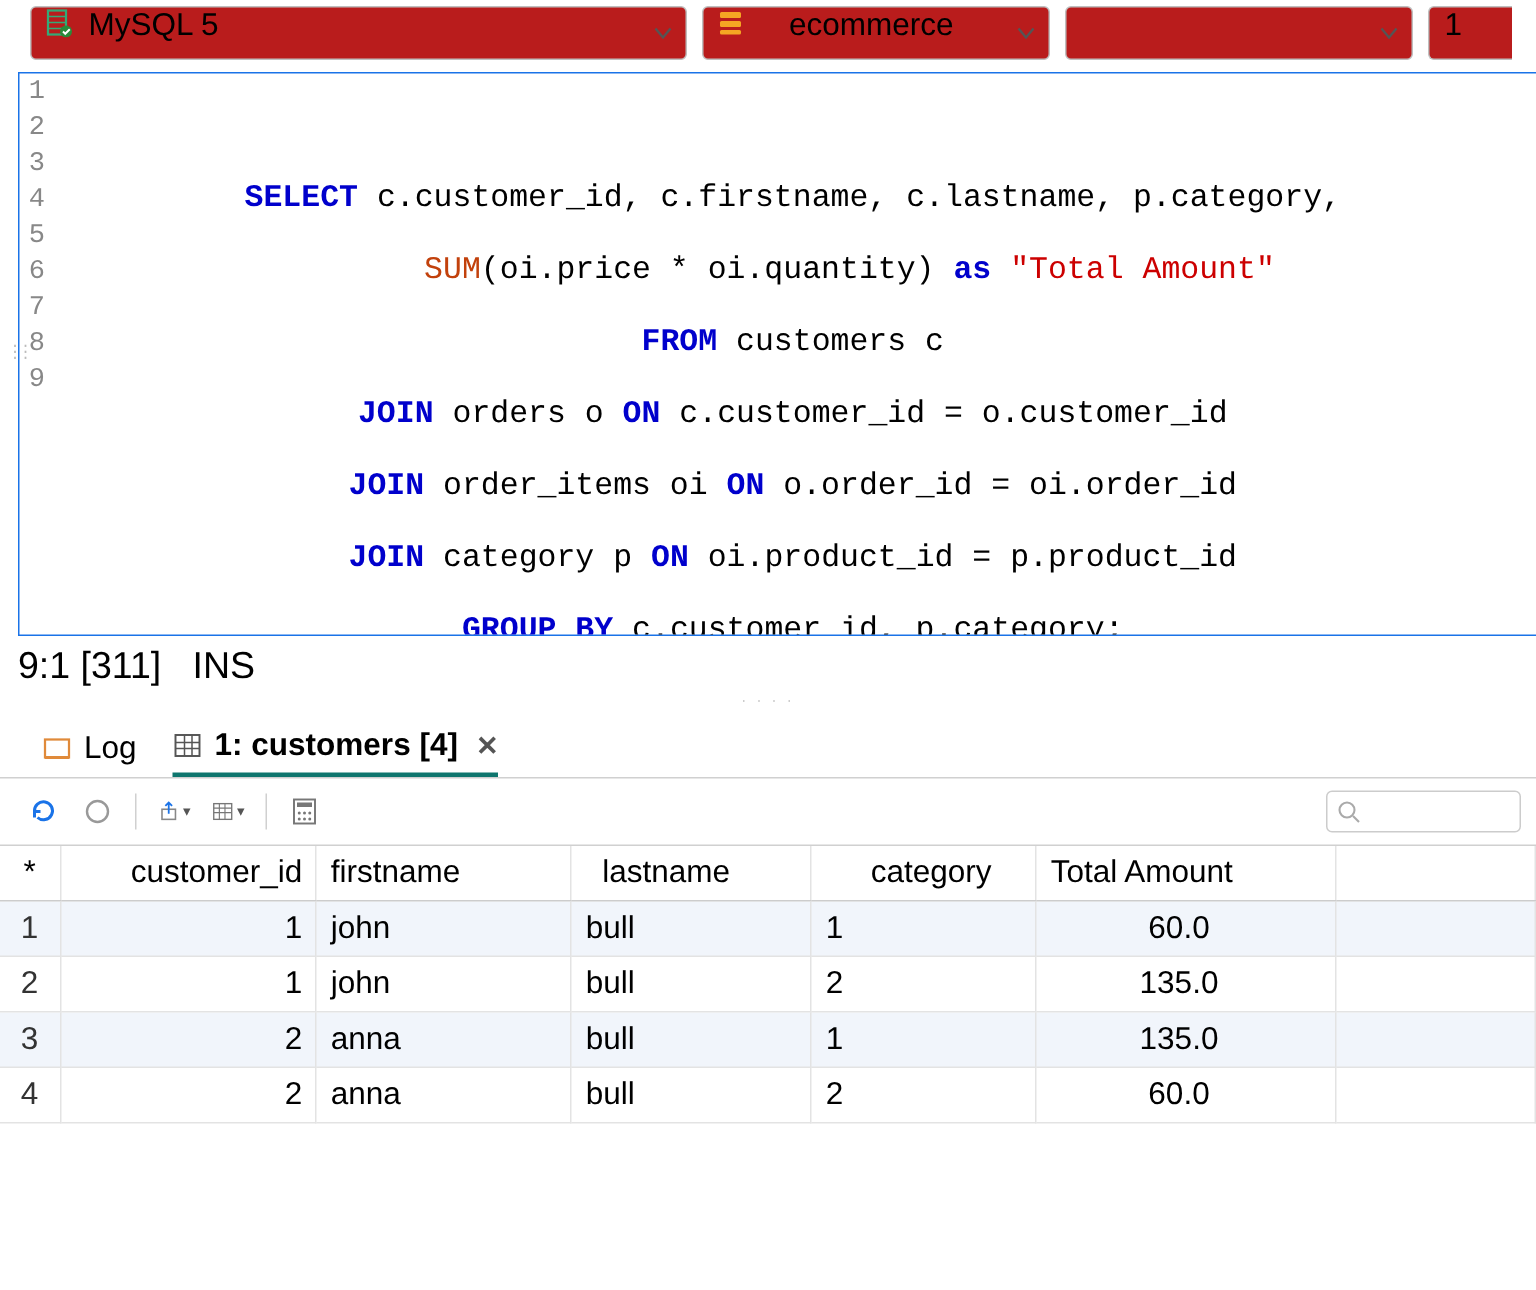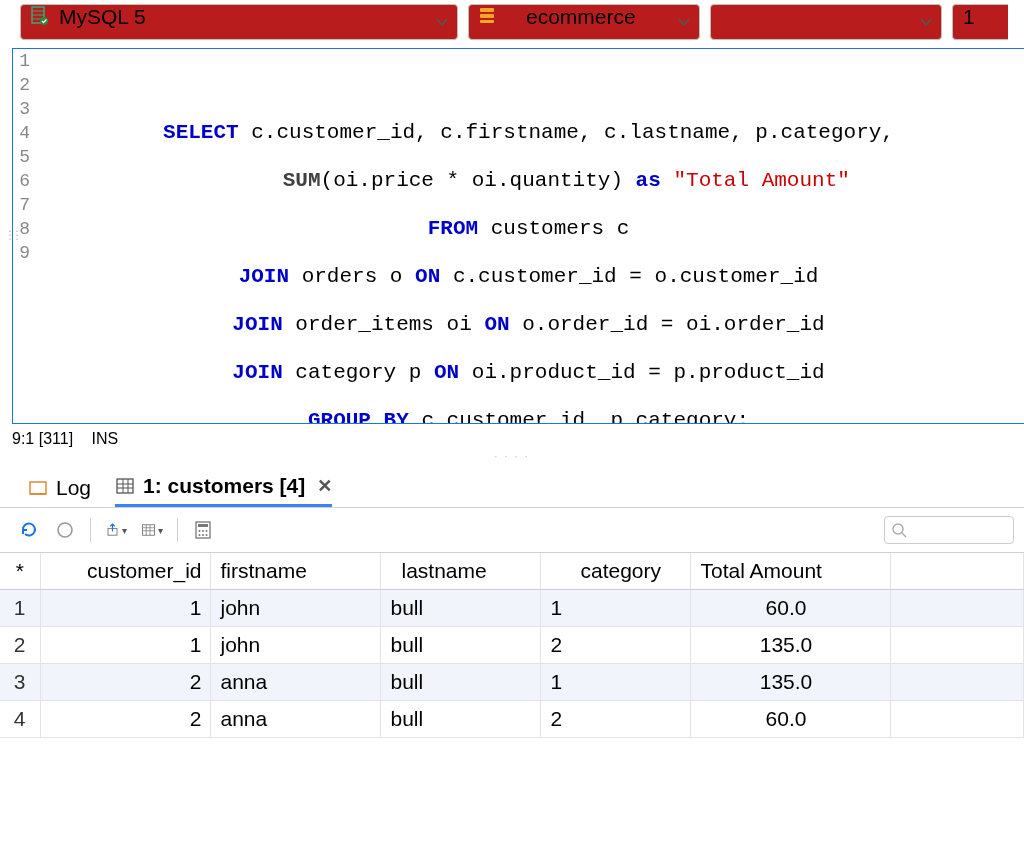--- a/index.html
+++ b/index.html
@@ -65,39 +65,39 @@
     font-size: 18px;
   }
   .gutter div { height: 24px; }
   .code {
     flex: 1;
     white-space: pre;
     overflow: hidden;
   }
   .code-line { height:24px;text-align:center; }
   .kw { color: #0000cc; font-weight: bold; }
-  .fn { color: #404040; font-weight: bold; }
+  .fn { color: #c2410c; font-weight: normal; }
   .str { color: #cc0000; }
 
   .drag-dots-left {
     position:absolute;
     left:-6px;
     top:50%;
     transform:translateY(-50%);
     color:#bbb;
     font-size:10px;
     letter-spacing:1px;
     line-height:4px;
   }
 
   
   .status-bar {
     display:flex;
     justify-content: space-between;
-    font-size: 16px;
+    font-size: 25px;
     padding: 6px 0 6px 12px;
     color:#000;
   }
   .status-left span { margin-right: 14px; }
   .status-right span { margin-left: 18px; }
 
   
   .split-dots {
     text-align:center;
     color:#bbb;
@@ -120,21 +120,21 @@
     display:flex;
     align-items:center;
     gap:8px;
     font-size:21px;
     cursor:pointer;
     height:100%;
     padding-bottom:4px;
   }
   .tab.active {
     font-weight: bold;
-    border-bottom: 3px solid #3b82f6;
+    border-bottom: 3px solid #0f766e;
   }
   .tab .close-x { font-size:18px; color:#555; margin-left:4px; }
 
   
   .grid-toolbar {
     display:flex;
     align-items:center;
     gap: 14px;
     padding: 8px 10px 8px 18px;
     border-bottom: 1px solid #d0d0d0;

